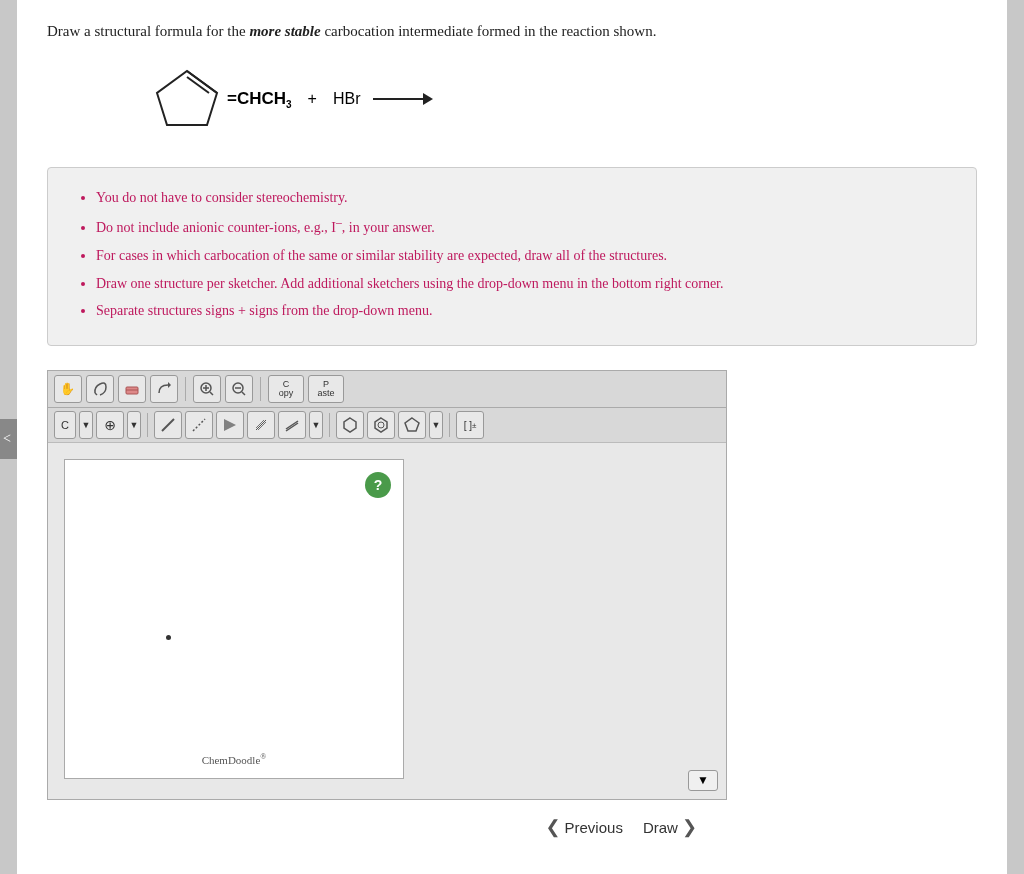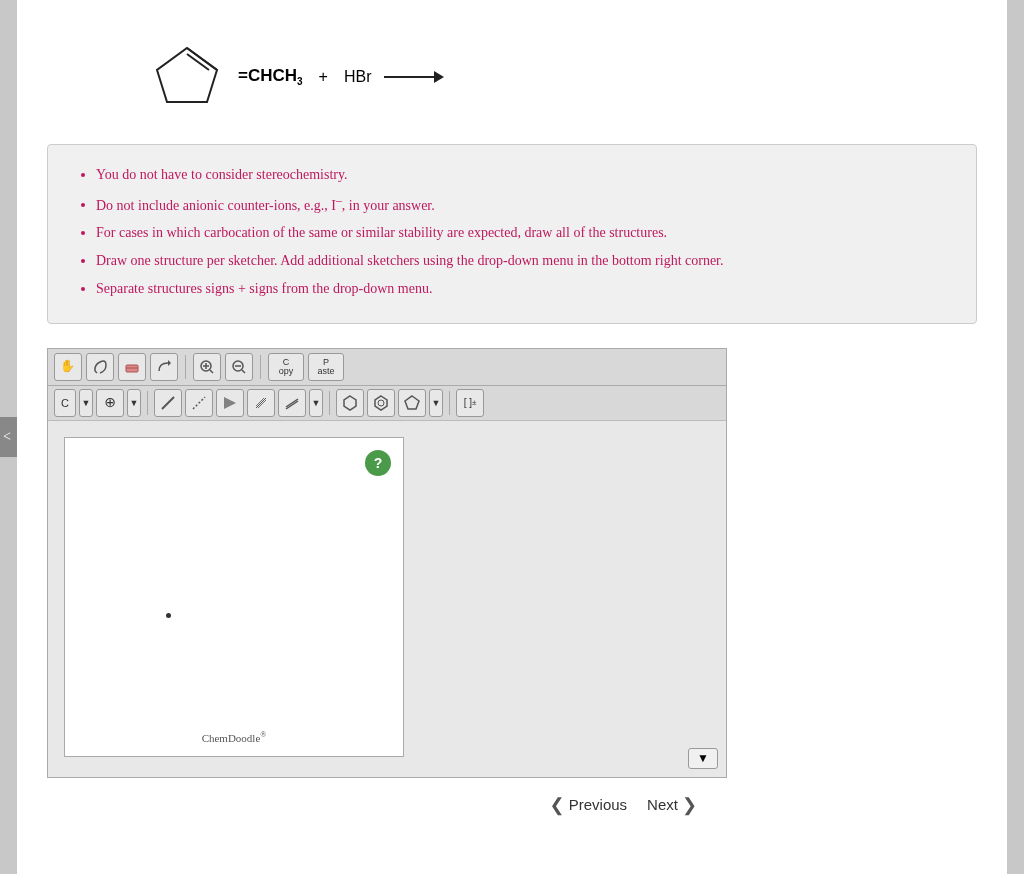--- a/index.html
+++ b/index.html
@@ -25,21 +25,21 @@
       color: #222;
     }
     .question-text em {
       font-style: italic;
       font-weight: bold;
     }
     .reaction-container {
       display: flex;
       align-items: center;
       margin: 20px 0 30px 100px;
-      gap: 11px;
+      gap: 0;
     }
     .cyclopentene {
       display: inline-block;
     }
     .cyclopentene svg {
       width: 80px;
       height: 70px;
     }
     .reaction-text {
       font-size: 16px;
@@ -261,20 +261,23 @@
   </style>
 </head>
 <body>
 
 <div class="page-container">
 
   <div class="left-panel-tab">
     <span>&lt;</span>
   </div>
 
+  <p class="question-text">
+    <span>Draw a structural formula for the </span><em>more stable</em><span> carbocation intermediate formed in the reaction shown.</span>
+  </p>
 
   <div class="reaction-container">
     <div class="cyclopentene">
       <svg viewBox="0 0 80 70" width="80" height="70">
 
         <polygon points="40,8 70,30 60,62 20,62 10,30" fill="none" stroke="#222" stroke-width="2"></polygon>
 
         <line x1="40" y1="8" x2="70" y2="30" stroke="#222" stroke-width="2"></line>
 
         <line x1="44" y1="12" x2="66" y2="28" stroke="#222" stroke-width="2" transform="translate(-4,2)"></line>
@@ -438,17 +441,17 @@
       </div>
     </div>
   </div>
 
   <div class="navigation-area">
     <div class="nav-btn">
       <span class="chevron-left">❮</span>
       <span>Previous</span>
     </div>
     <div class="nav-btn">
-      <span>Next</span>
+      <span>Draw</span>
       <span class="chevron-right">❯</span>
     </div>
   </div>
 </div>
 
 </body></html>

